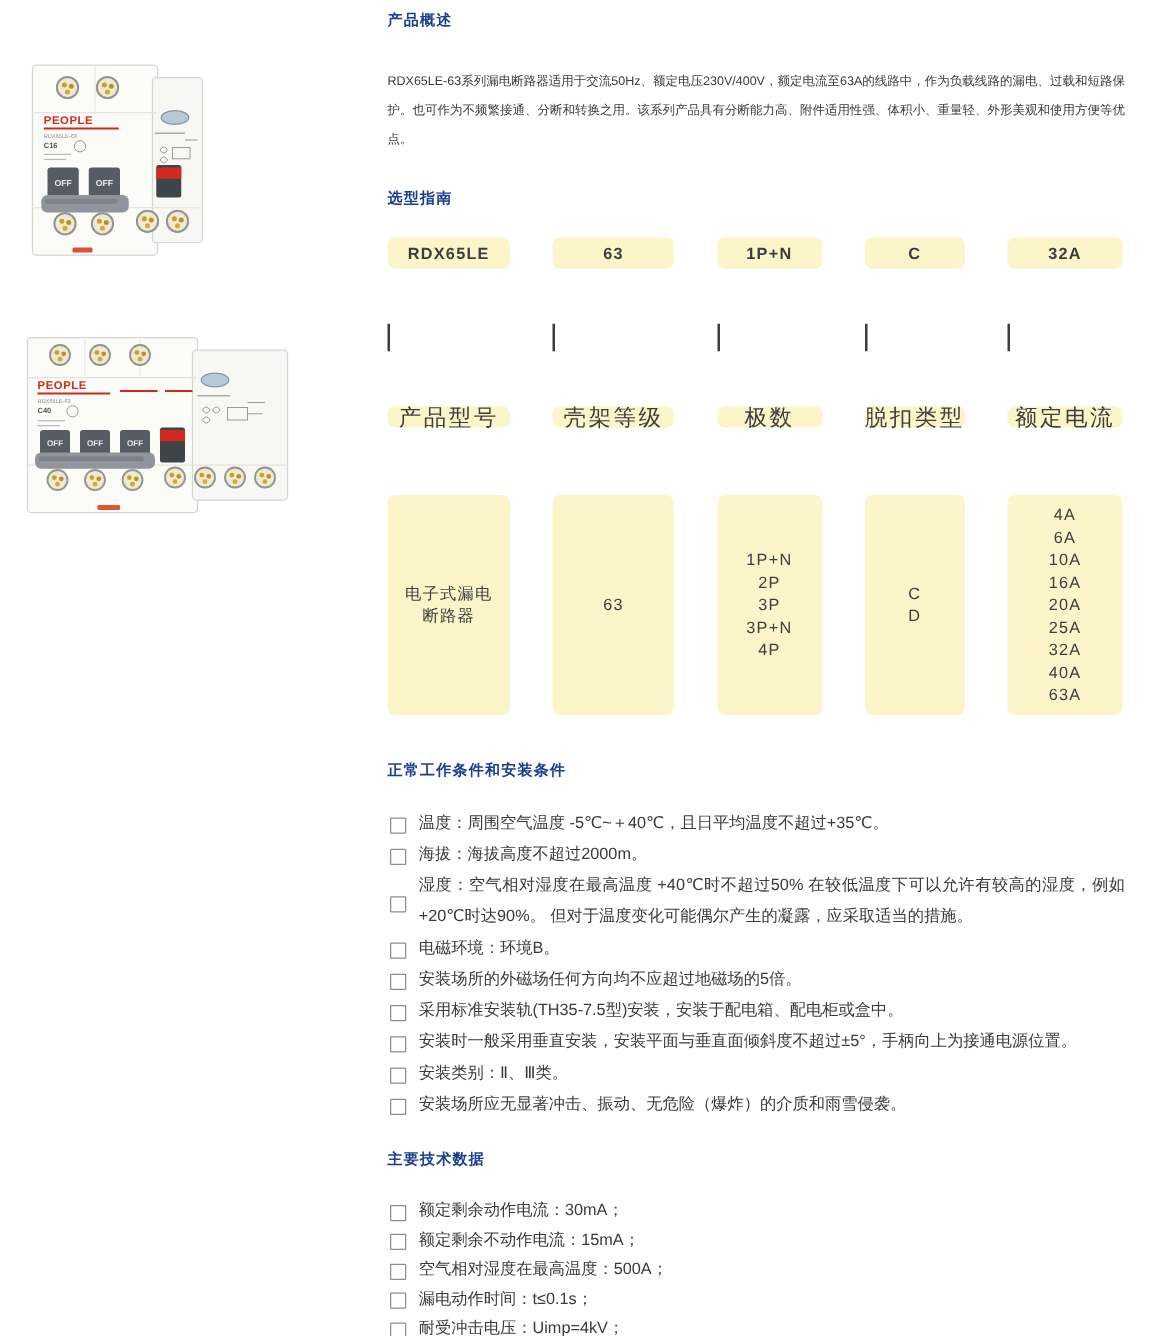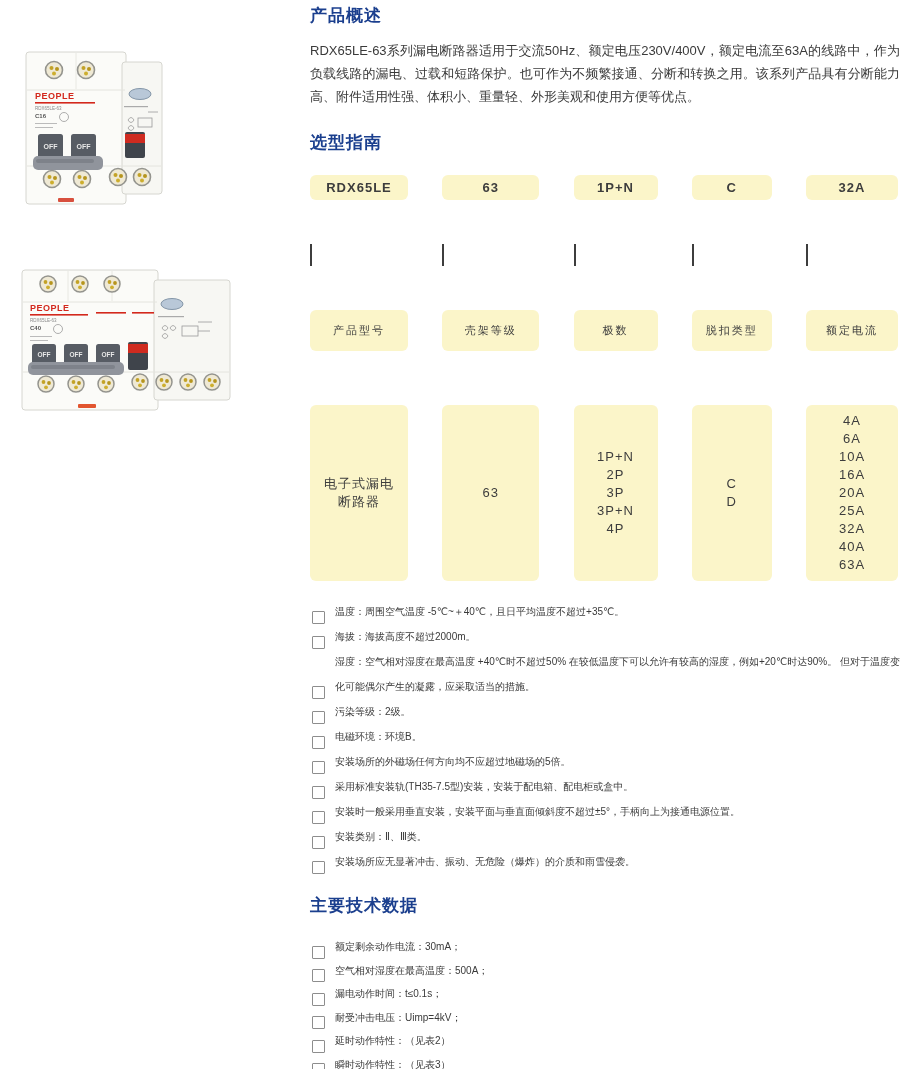--- a/index.html
+++ b/index.html
@@ -19,54 +19,54 @@
 
   
   .photo{position:absolute;}
   .photo-1{left:24px;top:46px;width:140px;height:164px;}
   .photo-2{left:20px;top:262px;width:214px;height:154px;}
   .photo svg{width:100%;height:100%;display:block;}
 
   
   .content{position:absolute;left:310px;top:0;width:590px;}
   h2.sec{
-    font-size:17px;font-weight:bold;color:var(--accent-blue);
+    font-size:12px;font-weight:bold;color:var(--accent-blue);
     letter-spacing:1px;line-height:22px;
   }
   .sec-overview{margin-top:5px;}
-  .overview-body{margin-top:12px;font-size:13px;line-height:23px;text-align:justify;}
+  .overview-body{margin-top:27px;font-size:10px;line-height:23px;text-align:justify;}
   .overview-compliance{font-size:13.5px;line-height:23px;}
   .sec-selection{margin-top:24px;}
 
   
   .sel-grid{
     margin-top:21px;display:grid;width:588px;
     grid-template-columns:98px 97px 84px 80px 92px;
     justify-content:space-between;
   }
   .sel-col{display:flex;flex-direction:column;gap:44px;}
   .ybox{
     background:var(--box-yellow);border-radius:6px;width:100%;
     display:flex;align-items:center;justify-content:center;text-align:center;
     color:#3d3d3d;
   }
   .ybox.code{height:25px;font-size:13px;font-weight:bold;letter-spacing:1px;}
   .connector{width:2px;height:22px;background:#3d3d3d;}
-  .ybox.label{height:41px;font-size:11px;letter-spacing:2px;}
+  .ybox.label{height:17px;font-size:18px;letter-spacing:2px;}
   .ybox.options{
     height:176px;margin-top:10px;font-size:13px;line-height:18px;
     white-space:pre-line;letter-spacing:1px;
   }
 
   .sec-conditions{margin-top:33px;}
   .sec-tech{margin-top:21px;}
 
   
   ul.checklist{list-style:none;margin-top:18px;}
-  ul.checklist li{display:flex;align-items:flex-end;font-size:10px;}
+  ul.checklist li{display:flex;align-items:center;font-size:13px;}
   ul.checklist.cond li{line-height:25px;}
   ul.checklist.tech li{line-height:23.5px;}
   .cb{
     flex:0 0 auto;width:13px;height:13px;margin:6px 10px 0 2px;
     border:1.5px solid #8d8d8d;border-radius:1px;background:#fff;
   }
   ul.checklist.tech .cb{margin-top:5px;}
   .li-txt{flex:1;text-align:justify;}
 </style>
 </head>
@@ -236,40 +236,37 @@
 10A
 16A
 20A
 25A
 32A
 40A
 63A</div>
       </div>
     </div>
 
+    <h2 class="sec sec-conditions">正常工作条件和安装条件</h2>
 
     <ul class="checklist cond">
       <li>
           <span class="cb"></span>
           <span class="li-txt">温度：周围空气温度 -5℃~＋40℃，且日平均温度不超过+35℃。</span>
         </li>
       <li>
           <span class="cb"></span>
           <span class="li-txt">海拔：海拔高度不超过2000m。</span>
         </li>
       <li>
           <span class="cb"></span>
           <span class="li-txt">湿度：空气相对湿度在最高温度 +40℃时不超过50% 在较低温度下可以允许有较高的湿度，例如+20℃时达90%。 但对于温度变化可能偶尔产生的凝露，应采取适当的措施。</span>
         </li>
       <li>
           <span class="cb"></span>
-          <span class="li-txt">污染等级：2级。</span>
-        </li>
-      <li>
-          <span class="cb"></span>
           <span class="li-txt">电磁环境：环境B。</span>
         </li>
       <li>
           <span class="cb"></span>
           <span class="li-txt">安装场所的外磁场任何方向均不应超过地磁场的5倍。</span>
         </li>
       <li>
           <span class="cb"></span>
           <span class="li-txt">采用标准安装轨(TH35-7.5型)安装，安装于配电箱、配电柜或盒中。</span>
         </li>
@@ -286,20 +283,24 @@
           <span class="li-txt">安装场所应无显著冲击、振动、无危险（爆炸）的介质和雨雪侵袭。</span>
         </li>
     </ul>
 
     <h2 class="sec sec-tech">主要技术数据</h2>
 
     <ul class="checklist tech">
       <li>
           <span class="cb"></span>
           <span class="li-txt">额定剩余动作电流：30mA；</span>
+        </li>
+      <li>
+          <span class="cb"></span>
+          <span class="li-txt">额定剩余不动作电流：15mA；</span>
         </li>
       <li>
           <span class="cb"></span>
           <span class="li-txt">空气相对湿度在最高温度：500A；</span>
         </li>
       <li>
           <span class="cb"></span>
           <span class="li-txt">漏电动作时间：t≤0.1s；</span>
         </li>
       <li>

